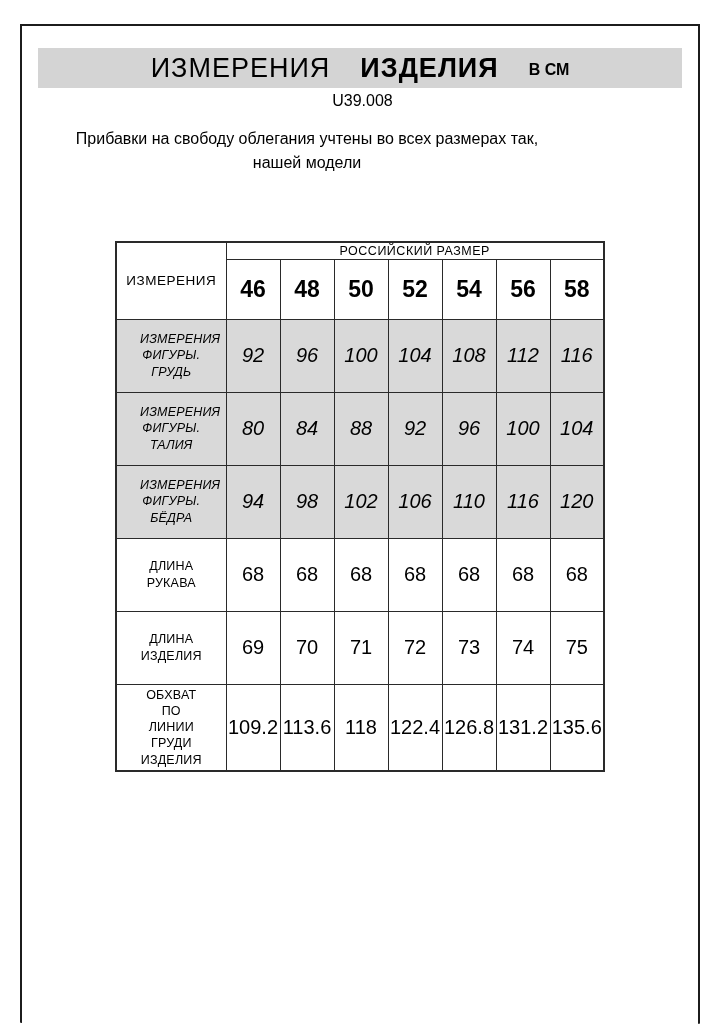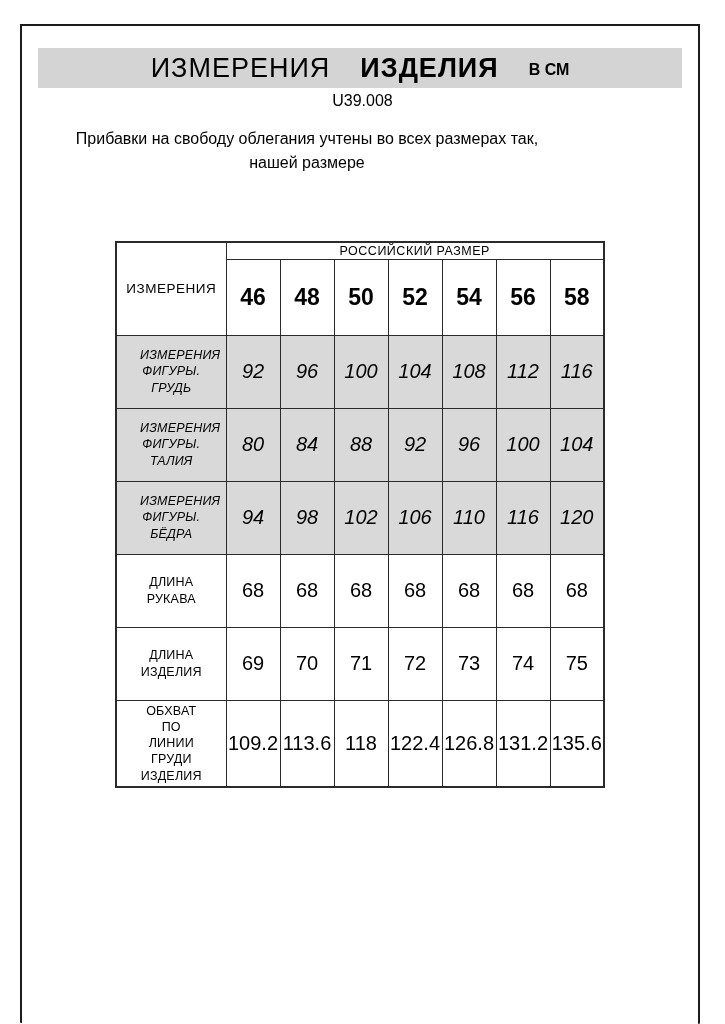--- a/index.html
+++ b/index.html
@@ -101,21 +101,21 @@
   .group-header-cell {
     font-size: 12.5px;
     font-weight: 400;
     letter-spacing: 0.5px;
   }
   .corner-header-cell {
     font-size: 13.5px;
     font-weight: 400;
     letter-spacing: 0.5px;
   }
-  tr.size-header-row { height: 76px; }
+  tr.size-header-row { height: 60px; }
   .size-header-cell {
     font-size: 23px;
     font-weight: 700;
   }
   tr.data-row { height: 73px; }
   tr.data-row.shaded td { background: var(--shaded-row-bg); }
   tr.data-row.shaded td { font-style: italic; }
   td.row-label {
     font-size: 12.5px;
     line-height: 1.3;
@@ -136,21 +136,21 @@
   <div class="title-bar">
     <span class="title-measurements">ИЗМЕРЕНИЯ</span>
     <span class="title-product">ИЗДЕЛИЯ</span>
     <span class="title-units">В СМ</span>
   </div>
 
   <div class="article-code">U39.008</div>
 
   <div class="fit-note">
     <div>Прибавки на свободу облегания учтены во всех размерах так,</div>
-    <div>нашей размере</div>
+    <div>нашей модели</div>
   </div>
 
   <table class="size-table">
     <colgroup>
       <col class="label-col">
       <col>
         <col>
         <col>
         <col>
         <col>

